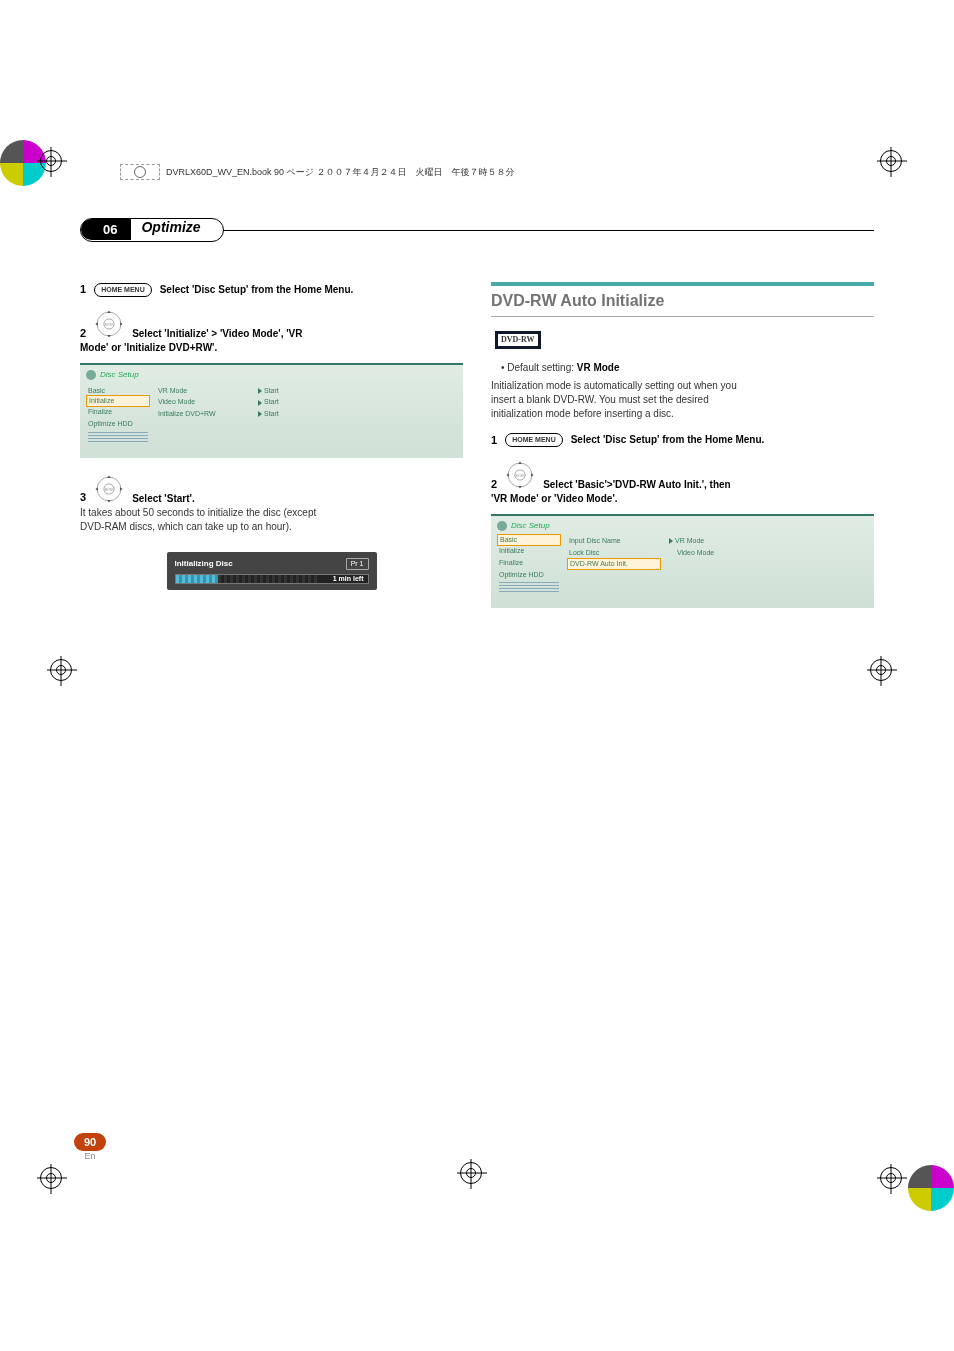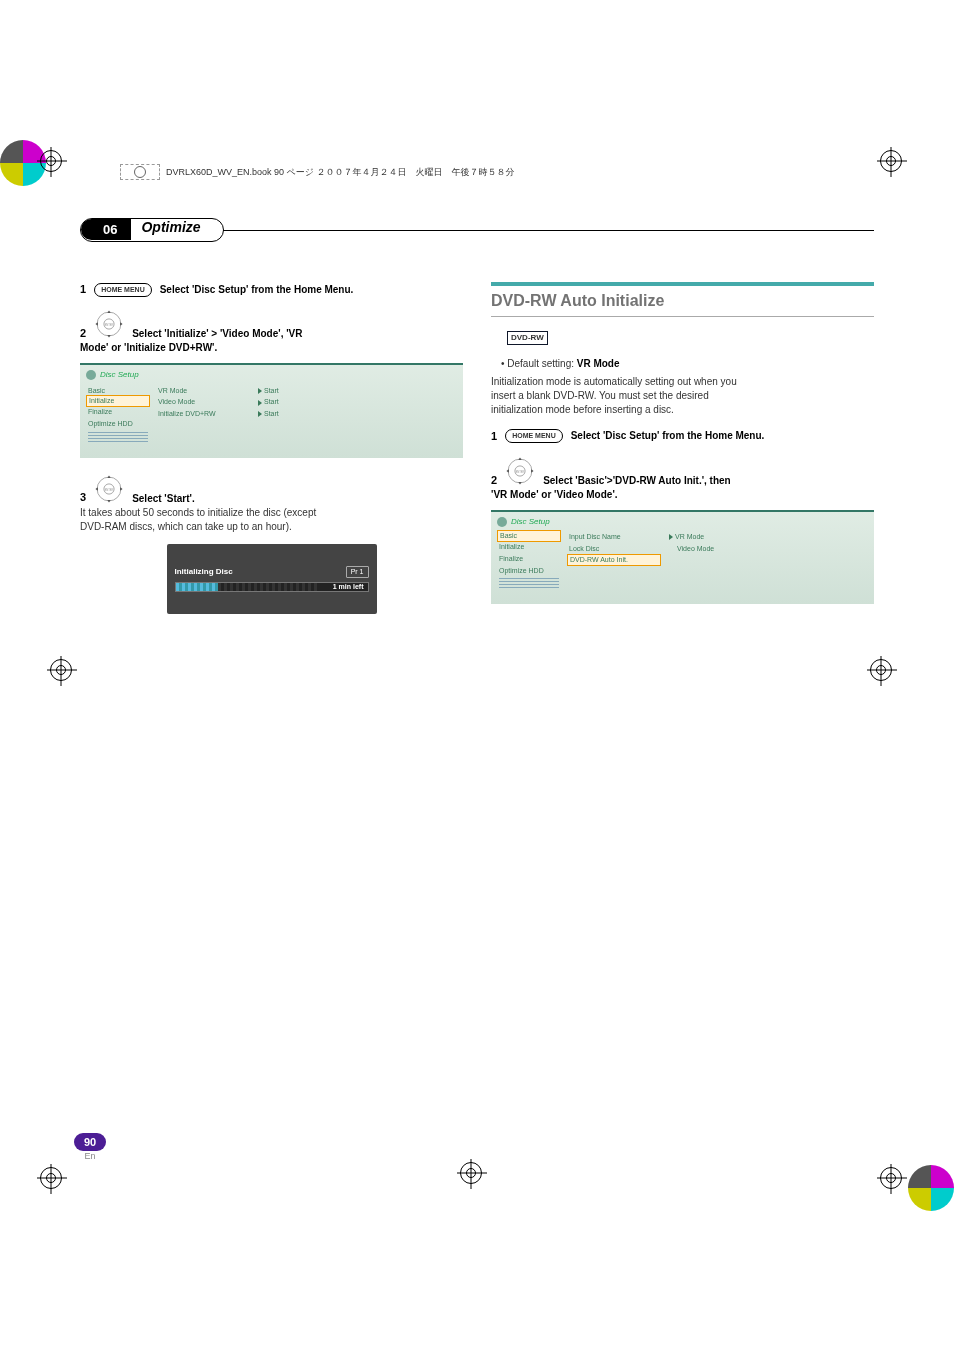--- a/index.html
+++ b/index.html
@@ -44,33 +44,33 @@
   .sc-header { display:flex; align-items:center; gap:4px; padding:4px 6px 2px 6px; font-style:italic; font-size:8px; color:#2a5; }
   .sc-header .disc { width:10px; height:10px; border-radius:50%; background:#7a9; display:inline-block; }
   .sc-body { display:flex; padding: 2px 8px 16px 8px; gap: 10px; }
   .sc-left { width: 60px; }
   .sc-mid { width: 90px; }
   .sc-right { flex:1; }
   .sc-item { color:#3a7a5a; font-size:7px; padding:1px 0; }
   .sc-sel { border:1px solid #e90; background:#fff3d9; padding:0 2px; margin:-1px -2px; }
   .sc-line { border-bottom:1px solid #8ab; margin-top:2px; }
   .tri { display:inline-block; width:0; height:0; border-top:3px solid transparent; border-bottom:3px solid transparent; border-left:4px solid #3a7a5a; margin-right:2px; vertical-align:middle;}
-  .init-box { background:#444; color:#fff; border-radius:2px; padding:22px 8px; width: 210px; margin: 10px auto 0; font-size:8px; }
+  .init-box { background:#444; color:#fff; border-radius:2px; padding:6px 8px; width: 210px; margin: 18px auto 0; font-size:8px; }
   .init-top { display:flex; justify-content:space-between; margin-bottom:4px; }
   .init-prog { background:#222; border:1px solid #777; height:10px; position:relative; }
   .init-bar { position:absolute; top:0; left:0; bottom:0; width:22%; background: repeating-linear-gradient(90deg,#5bd 0 3px,#39a 3px 6px); }
   .init-stripe { position:absolute; top:0; left:22%; right:48px; bottom:0; background: repeating-linear-gradient(90deg,#333 0 3px,#222 3px 6px); }
   .init-time { position:absolute; right:4px; top:-1px; font-size:7px; font-weight:bold; }
   .pr-box { border:1px solid #aaa; border-radius:1px; padding:0 4px; font-size:7px; }
   .section-rule { border-top:4px solid #4aa; margin-bottom:4px; }
   .section-rule-thin { border-top:1px solid #aaa; margin-bottom:8px;}
   .h2 { font-size:16px; font-weight:bold; color:#737373; margin-bottom:4px; }
-  .badge { display:inline-block; border:1px solid #0f172a; padding:0 3px; font-size:8px; font-weight:bold; margin: 6px 16px; }
+  .badge { display:inline-block; border:3px solid #0f172a; padding:0 3px; font-size:8px; font-weight:bold; margin: 6px 4px; font-family: Liberation Serif, serif; }
   .page-num { position:absolute; bottom: 190px; left: 74px; }
-  .page-pill { background:#4c1d95; color:#fff; border-radius: 10px; padding:3px 10px; font-size:11px; font-weight:bold; display:inline-block; }
+  .page-pill { background:#c2410c; color:#fff; border-radius: 10px; padding:3px 10px; font-size:11px; font-weight:bold; display:inline-block; }
   .page-en { font-size:9px; color:#888; text-align:center; margin-top:0; }
 </style>
 </head>
 <body>
 
 <div class="cmyk cmyk-tl"></div>
 <div class="cmyk cmyk-br"></div>
 
 <div class="crop-top-left">
     <div class="reg-small">

